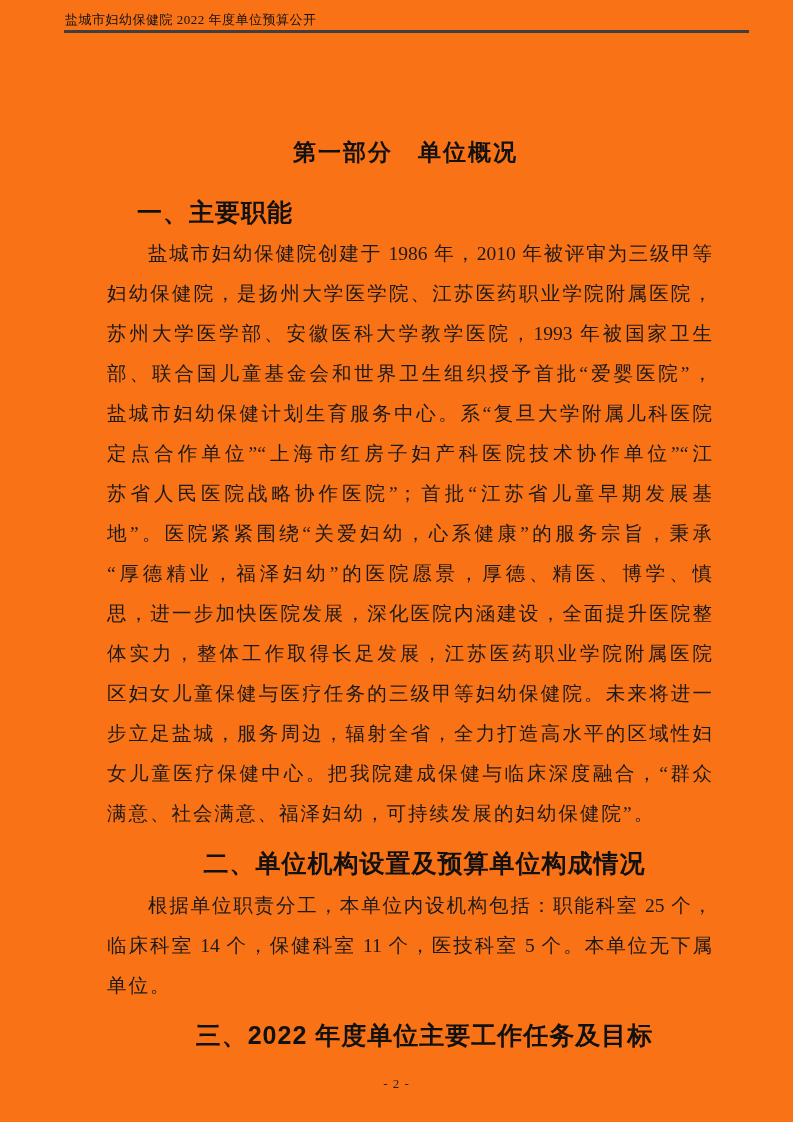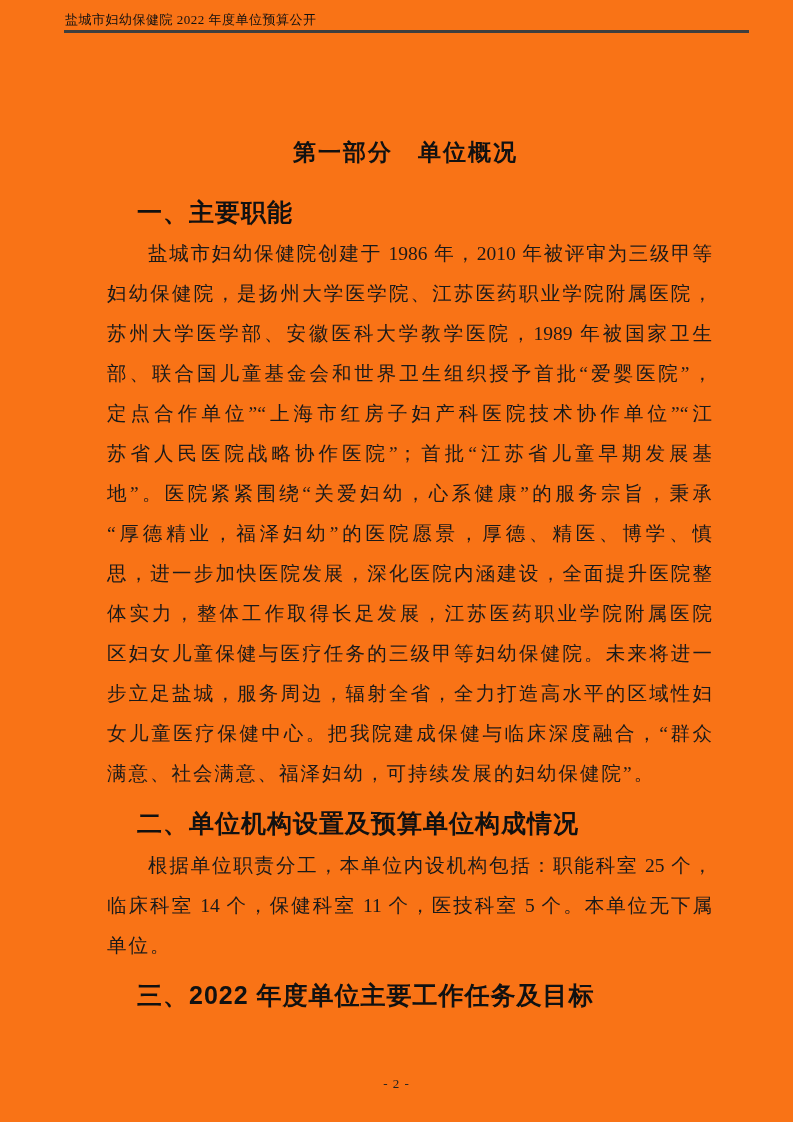--- a/index.html
+++ b/index.html
@@ -32,21 +32,21 @@
     position:absolute;left:96px;top:190px;width:616px;
     font-size:19.5px;color:#1a1a1a;
   }
   .sec-heading{
     margin:0;padding-left:41px;
     height:44px;line-height:44px;
     font-family:"Liberation Sans","DejaVu Sans",sans-serif;
     font-weight:bold;font-size:25px;
     letter-spacing:1px;color:#111;
   }
-  .sec-heading.later{height:46px;line-height:46px;margin-top:6px;}
+  .sec-heading.later{height:46px;line-height:46px;margin-top:6px;text-align:center;}
   .line{
     height:40px;line-height:40px;
     text-align:justify;
     text-align-last:justify;
     margin-left:11px;
     -moz-text-align-last:justify;
   }
   .line.indent{padding-left:41px;}
   .line.last{
     text-align-last:left;
@@ -68,22 +68,23 @@
   <div class="header-rule"></div>
 
   <h1 class="doc-title">第一部分　单位概况</h1>
 
   <div class="content">
 
     <h2 class="sec-heading">一、主要职能</h2>
 
     <div class="line indent">盐城市妇幼保健院创建于 1986 年，2010 年被评审为三级甲等</div>
     <div class="line">妇幼保健院，是扬州大学医学院、江苏医药职业学院附属医院，</div>
-    <div class="line">苏州大学医学部、安徽医科大学教学医院，1989 年被国家卫生</div>
+    <div class="line">苏州大学医学部、安徽医科大学教学医院，1993 年被国家卫生</div>
     <div class="line">部、联合国儿童基金会和世界卫生组织授予首批“爱婴医院”，</div>
+    <div class="line">盐城市妇幼保健计划生育服务中心。系“复旦大学附属儿科医院</div>
     <div class="line">定点合作单位”“上海市红房子妇产科医院技术协作单位”“江</div>
     <div class="line">苏省人民医院战略协作医院”；首批“江苏省儿童早期发展基</div>
     <div class="line">地”。医院紧紧围绕“关爱妇幼，心系健康”的服务宗旨，秉承</div>
     <div class="line">“厚德精业，福泽妇幼”的医院愿景，厚德、精医、博学、慎</div>
     <div class="line">思，进一步加快医院发展，深化医院内涵建设，全面提升医院整</div>
     <div class="line">体实力，整体工作取得长足发展，江苏医药职业学院附属医院</div>
     <div class="line">区妇女儿童保健与医疗任务的三级甲等妇幼保健院。未来将进一</div>
     <div class="line">步立足盐城，服务周边，辐射全省，全力打造高水平的区域性妇</div>
     <div class="line">女儿童医疗保健中心。把我院建成保健与临床深度融合，“群众</div>
     <div class="line last">满意、社会满意、福泽妇幼，可持续发展的妇幼保健院”。</div>

